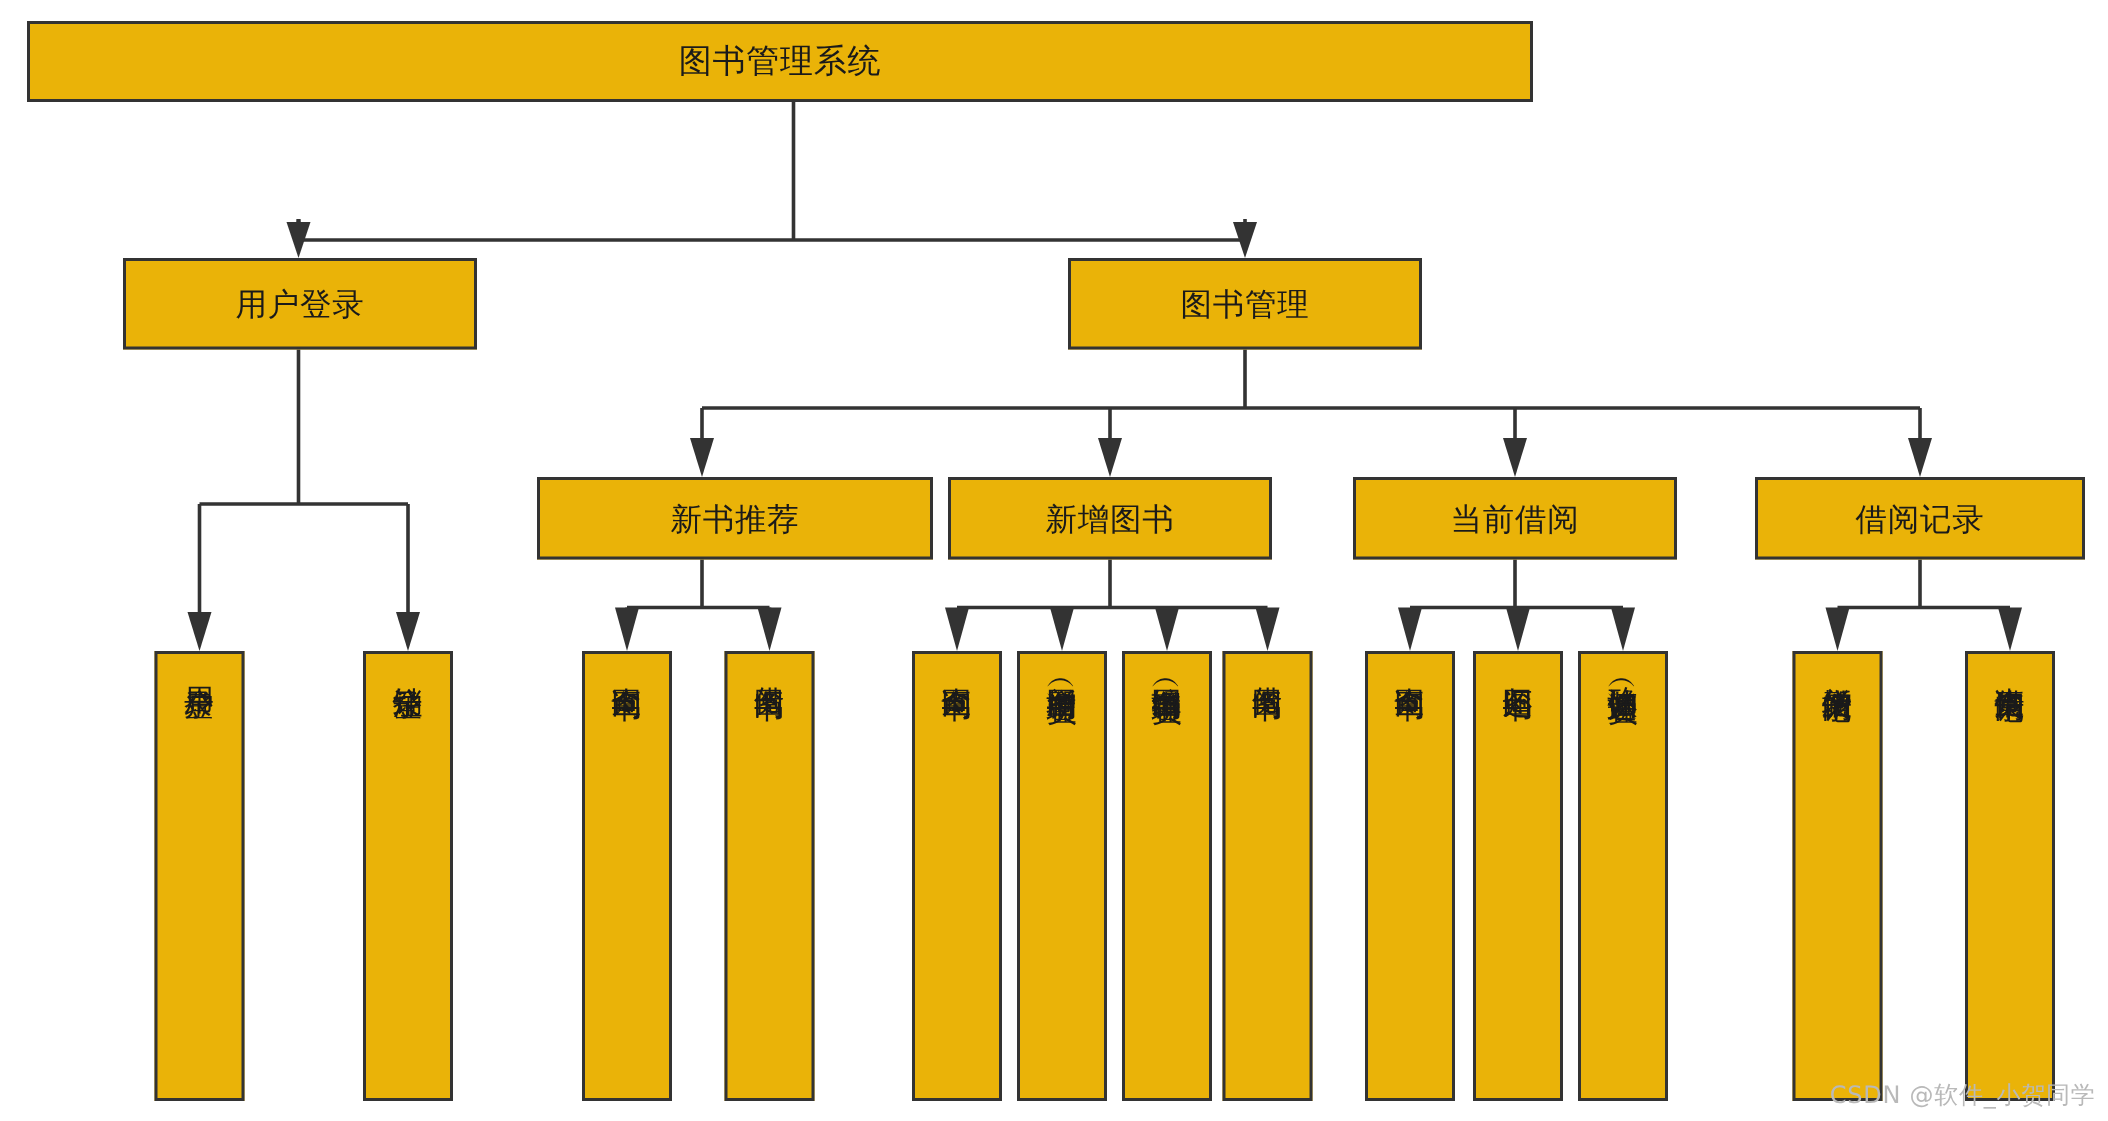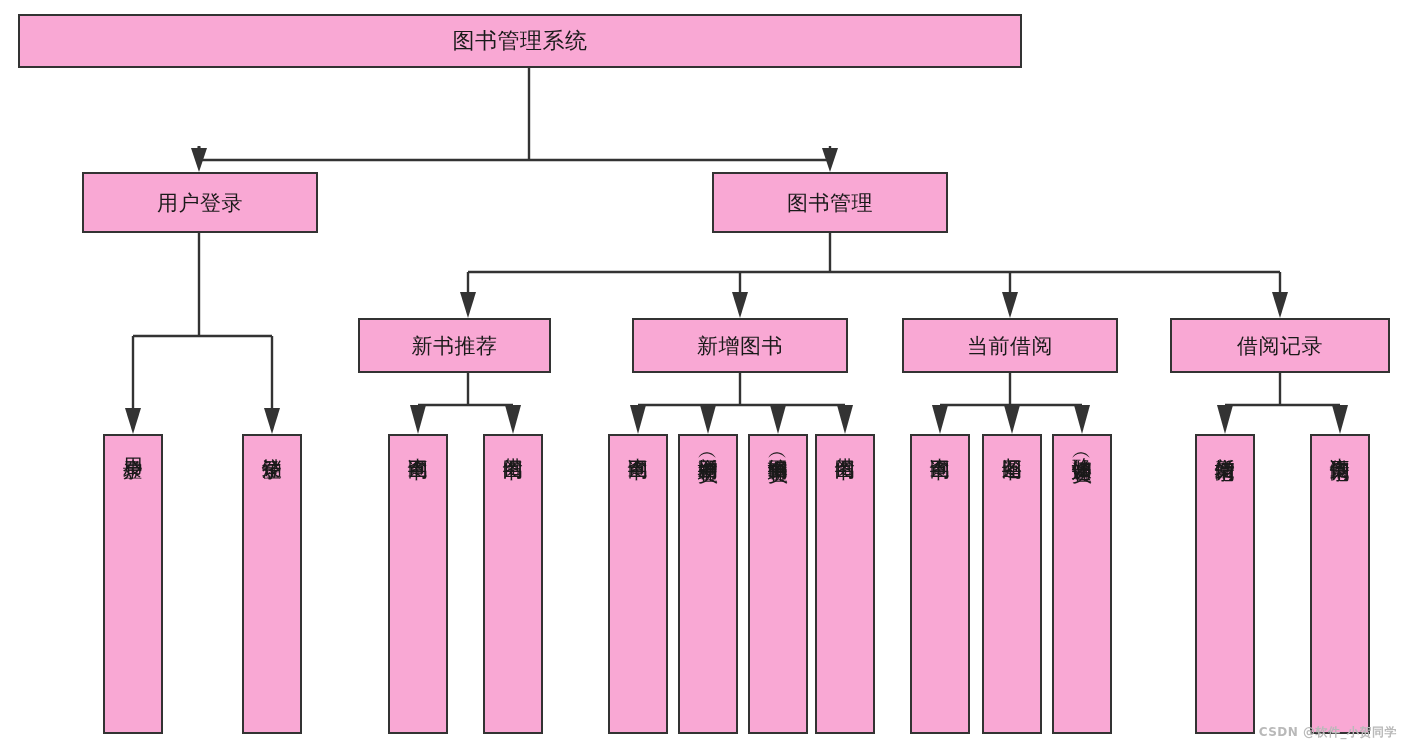--- a/index.html
+++ b/index.html
@@ -14,21 +14,21 @@
     position: relative;
     width: 1405px;
     height: 747px;
     background: #ffffff;
     overflow: hidden;
   }
   .node {
     position: absolute;
     box-sizing: border-box;
     border: 2px solid #333333;
-    background: #f9a8d4;
+    background: #eab308;
     display: flex;
     align-items: center;
     justify-content: center;
     color: #1a1a1a;
   }
   .node.horizontal {
     font-size: 21px;
     letter-spacing: 0.5px;
   }
   .node.vertical {
@@ -57,25 +57,24 @@
     stroke-width: 2.4;
     fill: none;
   }
   svg.wires polygon {
     fill: #333333;
   }
   .watermark {
     position: absolute;
     right: 8px;
     bottom: 6px;
-    font-size: 12px;
+    font-size: 16px;
     color: #b9b9b9;
     letter-spacing: 0.5px;
     white-space: nowrap;
-    font-weight: bold;
   }
 </style>
 </head>
 <body>
 
 <div id="canvas">
 
   <svg class="wires" viewBox="0 0 1405 747">
 
     <line x1="529" y1="68" x2="529" y2="160"></line>
@@ -159,21 +158,21 @@
     <span>图书管理系统</span>
   </div>
 
   <div class="node horizontal" style="left:82px; top:172px; width:236px; height:61px;">
     <span>用户登录</span>
   </div>
   <div class="node horizontal" style="left:712px; top:172px; width:236px; height:61px;align-items:center;">
     <span>图书管理</span>
   </div>
 
-  <div class="node horizontal" style="left:358px; top:318px; width:193px; height:55px;">
+  <div class="node horizontal" style="left:358px; top:318px; width:264px; height:55px;">
     <span>新书推荐</span>
   </div>
   <div class="node horizontal" style="left:632px; top:318px; width:216px; height:55px;">
     <span>新增图书</span>
   </div>
   <div class="node horizontal" style="left:902px; top:318px; width:216px; height:55px;">
     <span>当前借阅</span>
   </div>
   <div class="node horizontal" style="left:1170px; top:318px; width:220px; height:55px;">
     <span>借阅记录</span>

